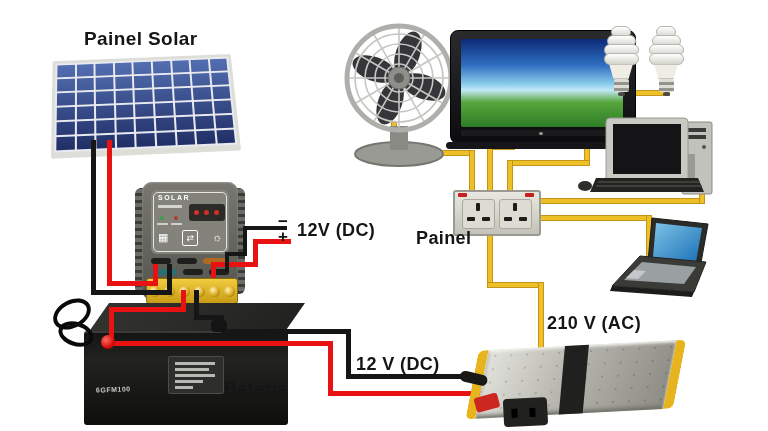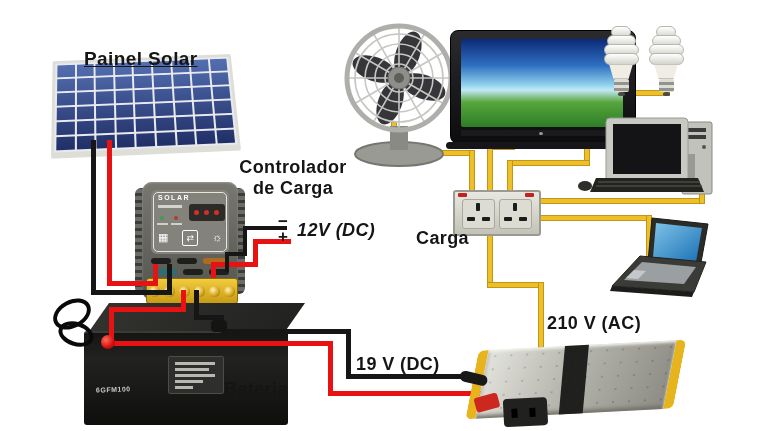--- a/index.html
+++ b/index.html
@@ -98,31 +98,27 @@
   #inverter .conn i{position:absolute;top:10px;width:6px;height:9px;background:#000;}
   #inverter .redc{position:absolute;left:14px;top:57px;width:24px;height:15px;background:#cc2820;border-radius:3px;transform:rotate(-12deg);}
   #inverter .blkc{position:absolute;left:0px;top:34px;width:28px;height:11px;background:#191917;border-radius:6px;transform:rotate(16deg);}
   svg{position:absolute;overflow:visible;}
 </style>
 </head>
 <body>
 
 <div id="stage">
 
-  <div class="lbl big" style="left:84px;top:48px;text-decoration:underline;">Painel Solar</div>
-  <div class="lbl" style="left:222px;top:157px;width:142px;text-align:center;">
-    <span style="display:block;">Controlador</span>
-    <span style="display:block;">de Carga</span>
-  </div>
+  <div class="lbl big" style="left:84px;top:28px;">Painel Solar</div>
   <div class="lbl" style="left:278px;top:212px;font-size:17px;">−</div>
   <div class="lbl" style="left:278px;top:227px;font-size:17px;">+</div>
-  <div class="lbl" style="left:297px;top:220px;font-style:italic;">12V (DC)</div>
-  <div class="lbl" style="left:416px;top:228px;">Carga</div>
+  <div class="lbl" style="left:297px;top:220px;">12V (DC)</div>
+  <div class="lbl" style="left:416px;top:228px;">Painel</div>
   <div class="lbl" style="left:224px;top:379px;">Bateria</div>
-  <div class="lbl" style="left:356px;top:354px;">19 V (DC)</div>
+  <div class="lbl" style="left:356px;top:354px;">12 V (DC)</div>
   <div class="lbl" style="left:547px;top:313px;">210 V (AC)</div>
 
   <div>
 
     <i class="seg wy" style="left:391px;top:122px;width:6px;height:34px;"></i>
     <i class="seg wy" style="left:391px;top:150px;width:84px;height:6px;"></i>
     <i class="seg wy" style="left:469px;top:150px;width:6px;height:44px;"></i>
     <i class="seg wy" style="left:509px;top:138px;width:6px;height:12px;"></i>
     <i class="seg wy" style="left:487px;top:144px;width:28px;height:6px;"></i>
     <i class="seg wy" style="left:487px;top:144px;width:6px;height:50px;"></i>

